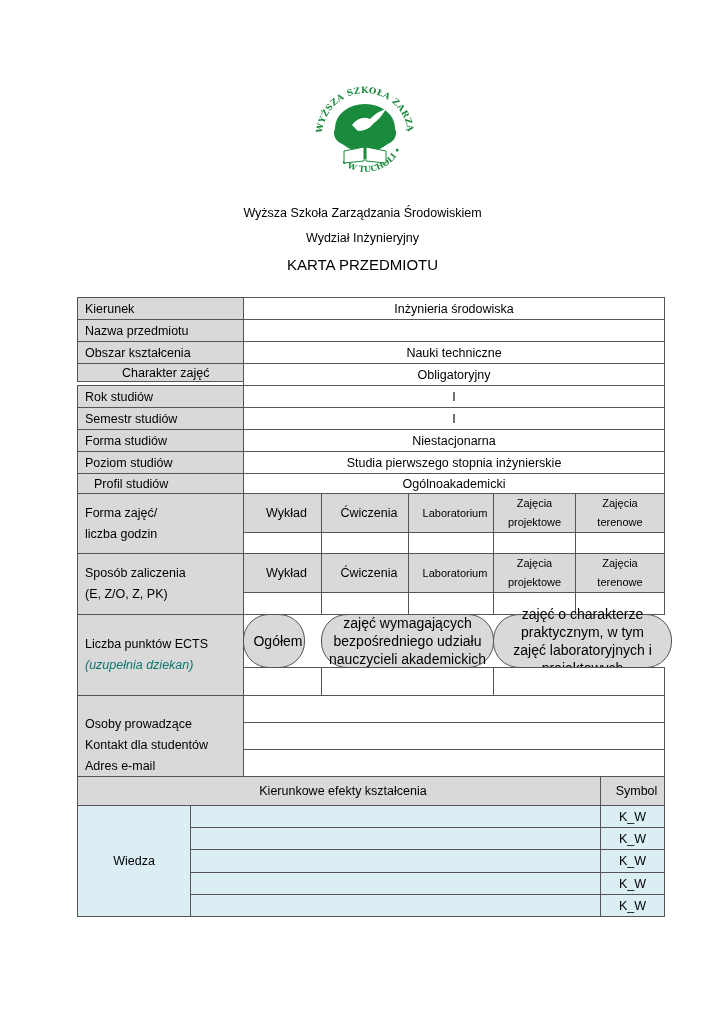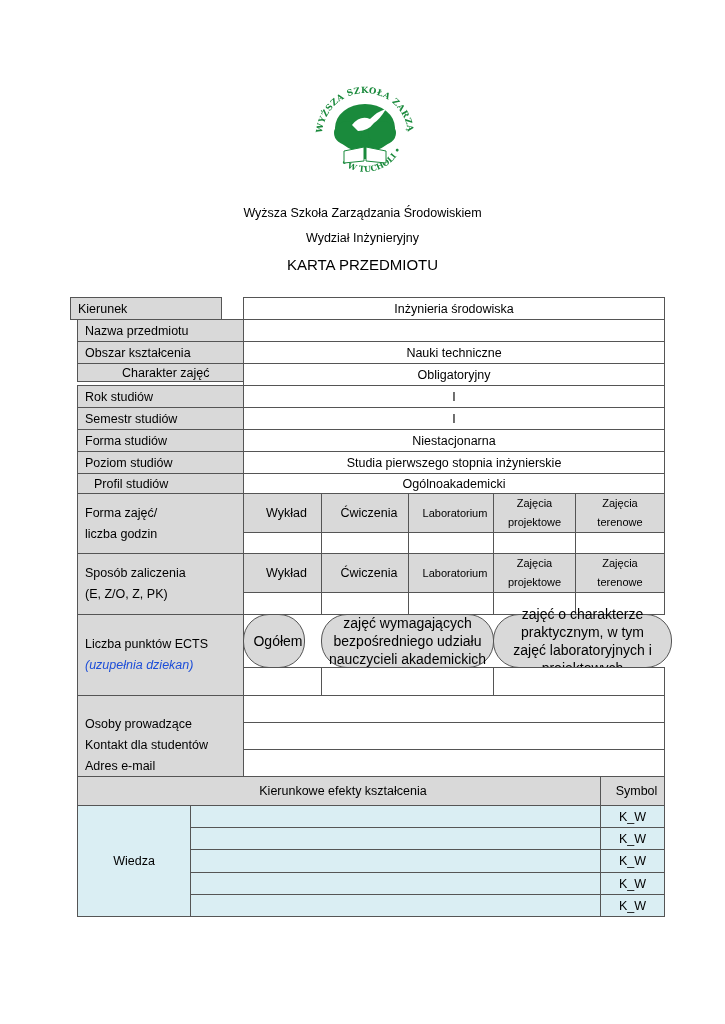--- a/index.html
+++ b/index.html
@@ -13,21 +13,21 @@
 
   .cell { position:absolute; box-sizing:border-box; border:1px solid #555;
           font-size:12.5px; display:flex; align-items:center; }
   .lbl { background:#d9d9d9; padding-left:7px; }
   .val { background:#ffffff; justify-content:center; }
   .hdr { background:#d9d9d9; justify-content:center; text-align:center;padding-left:8px; }
   .sm { font-size:11px; line-height:19px; }
   .xs { font-size:14px; line-height:18px;border-radius:26px; }
   .blue { background:#daeef3; }
   .ml { flex-direction:column; align-items:flex-start; justify-content:center; line-height:21px; }
-  .note { color:#1d4ed8; font-style:italic; font-weight:normal; }
+  .note { color:#0f766e; font-style:italic; font-weight:normal; }
 </style>
 </head>
 <body>
 
 <div class="abs logo">
   <svg width="114" height="102" viewBox="0 0 114 102">
     <circle cx="57" cy="51" r="50" fill="#ffffff" stroke="#1a8a3c" stroke-width="0"></circle>
     <path id="arcpath" d="M 14 51 A 43 43 0 1 1 100 51" fill="none"></path>
     <text font-size="8.5" font-weight="bold" fill="#1a8a3c" font-family="DejaVu Serif, serif" letter-spacing="0.5">
       <textPath href="#arcpath" startOffset="2%">WYŻSZA SZKOŁA ZARZĄDZANIA ŚRODOWISKIEM</textPath>
@@ -48,21 +48,21 @@
     <path d="M 36 66 L 56 62 L 56 76 L 36 78 Z" fill="#ffffff" stroke="#1a8a3c" stroke-width="1"></path>
     <path d="M 78 66 L 58 62 L 58 76 L 78 78 Z" fill="#ffffff" stroke="#1a8a3c" stroke-width="1"></path>
   </svg>
 </div>
 
 <div class="abs title1">Wyższa Szkoła Zarządzania Środowiskiem</div>
 <div class="abs title2">Wydział Inżynieryjny</div>
 <div class="abs title3">KARTA PRZEDMIOTU</div>
 
 <div>
-  <div class="cell lbl" style="left:70px;top:297px;width:152px;height:23px;">Kierunek</div>
+  <div class="cell lbl" style="left:77px;top:297px;width:167px;height:23px;">Kierunek</div>
   <div class="cell val" style="left:243px;top:297px;width:422px;height:23px;">Inżynieria środowiska</div>
 
   <div class="cell lbl" style="left:77px;top:319px;width:167px;height:23px;">Nazwa przedmiotu</div>
   <div class="cell val" style="left:243px;top:319px;width:422px;height:23px;"></div>
 
   <div class="cell lbl" style="left:77px;top:341px;width:167px;height:23px;">Obszar kształcenia</div>
   <div class="cell val" style="left:243px;top:341px;width:422px;height:23px;">Nauki techniczne</div>
 
   <div class="cell lbl" style="left:77px;top:363px;width:167px;height:19px;padding-left:44px;">Charakter zajęć</div>
   <div class="cell val" style="left:243px;top:363px;width:422px;height:23px;">Obligatoryjny</div>

